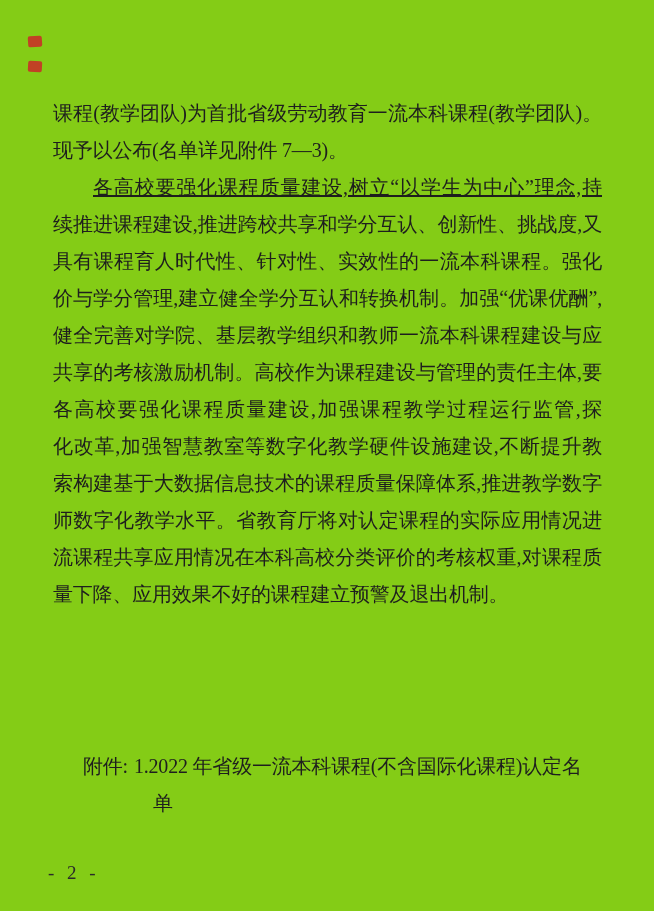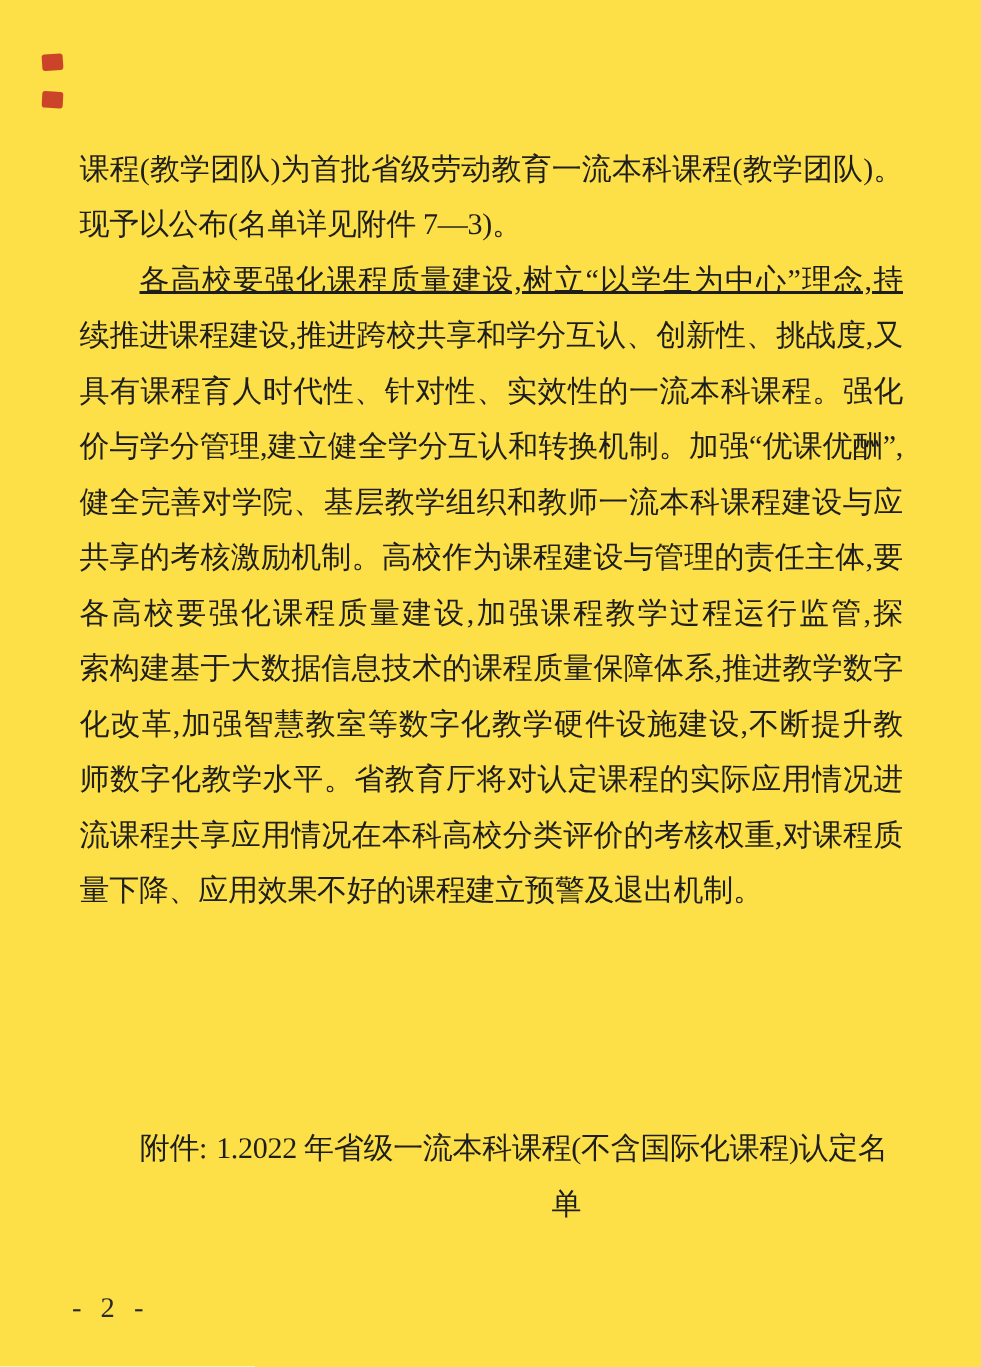--- a/index.html
+++ b/index.html
@@ -1,19 +1,19 @@
 <!DOCTYPE html>
 <html><head>
 <meta charset="utf-8">
 <style>
   html,body{margin:0;padding:0;background:#ffffff;}
   .page{
     position:relative;
     width:654px;height:911px;
-    background:#fde047;
+    background:#84cc16;
     font-family:"Liberation Serif","DejaVu Serif",serif;
     color:#1e1e1e;
     overflow:hidden;
   }
   .red-marks{position:absolute;left:26px;top:34px;width:20px;height:44px;}
   .red-mark{
     position:absolute;left:2px;width:14px;height:11px;
     background:#c73527;border-radius:2px;opacity:.92;
   }
   .red-mark.m1{top:2px;transform:rotate(-4deg);}
@@ -28,21 +28,21 @@
   }
   .line.full{
     text-align:justify;text-align-last:justify;
     white-space:normal;overflow:hidden;
   }
   .line.indent{text-indent:2em;text-decoration:underline;}
   .attachment{
     position:absolute;left:53px;top:748px;width:549px;
     font-size:20px;letter-spacing:-0.2px;
   }
-  .att-line{height:37px;line-height:37px;white-space:nowrap;text-align:center;}
+  .att-line{height:37px;line-height:37px;white-space:nowrap;}
   .att-line.a1{padding-left:30px;}
   .att-line.a2{padding-left:100px;}
   .att-line.a3{padding-left:83px;}
   .att-label{margin-right:6px;}
   .page-number{
     position:absolute;left:48px;top:862px;
     font-size:19px;letter-spacing:4px;color:#2a2a2a;
     font-family:"Liberation Serif","DejaVu Serif",serif;
   }
 </style>
@@ -59,22 +59,22 @@
   <div class="body-text">
     <div class="line full">课程(教学团队)为首批省级劳动教育一流本科课程(教学团队)。</div>
     <div class="line">现予以公布(名单详见附件 7—3)。</div>
     <div class="line full indent">各高校要强化课程质量建设,树立“以学生为中心”理念,持</div>
     <div class="line full">续推进课程建设,推进跨校共享和学分互认、创新性、挑战度,又</div>
     <div class="line full">具有课程育人时代性、针对性、实效性的一流本科课程。强化一</div>
     <div class="line full">价与学分管理,建立健全学分互认和转换机制。加强“优课优酬”,</div>
     <div class="line full">健全完善对学院、基层教学组织和教师一流本科课程建设与应用</div>
     <div class="line full">共享的考核激励机制。高校作为课程建设与管理的责任主体,要</div>
     <div class="line full">各高校要强化课程质量建设,加强课程教学过程运行监管,探</div>
+    <div class="line full">化改革,加强智慧教室等数字化教学硬件设施建设,不断提升教</div>
     <div class="line full">索构建基于大数据信息技术的课程质量保障体系,推进教学数字</div>
-    <div class="line full">化改革,加强智慧教室等数字化教学硬件设施建设,不断提升教</div>
     <div class="line full">师数字化教学水平。省教育厅将对认定课程的实际应用情况进行</div>
     <div class="line full">流课程共享应用情况在本科高校分类评价的考核权重,对课程质</div>
     <div class="line">量下降、应用效果不好的课程建立预警及退出机制。</div>
   </div>
 
   <div class="attachment">
     <div class="att-line a1">
       <span class="att-label">附件:</span><span>1.2022 年省级一流本科课程(不含国际化课程)认定名</span>
     </div>
     <div class="att-line a2">单</div>

